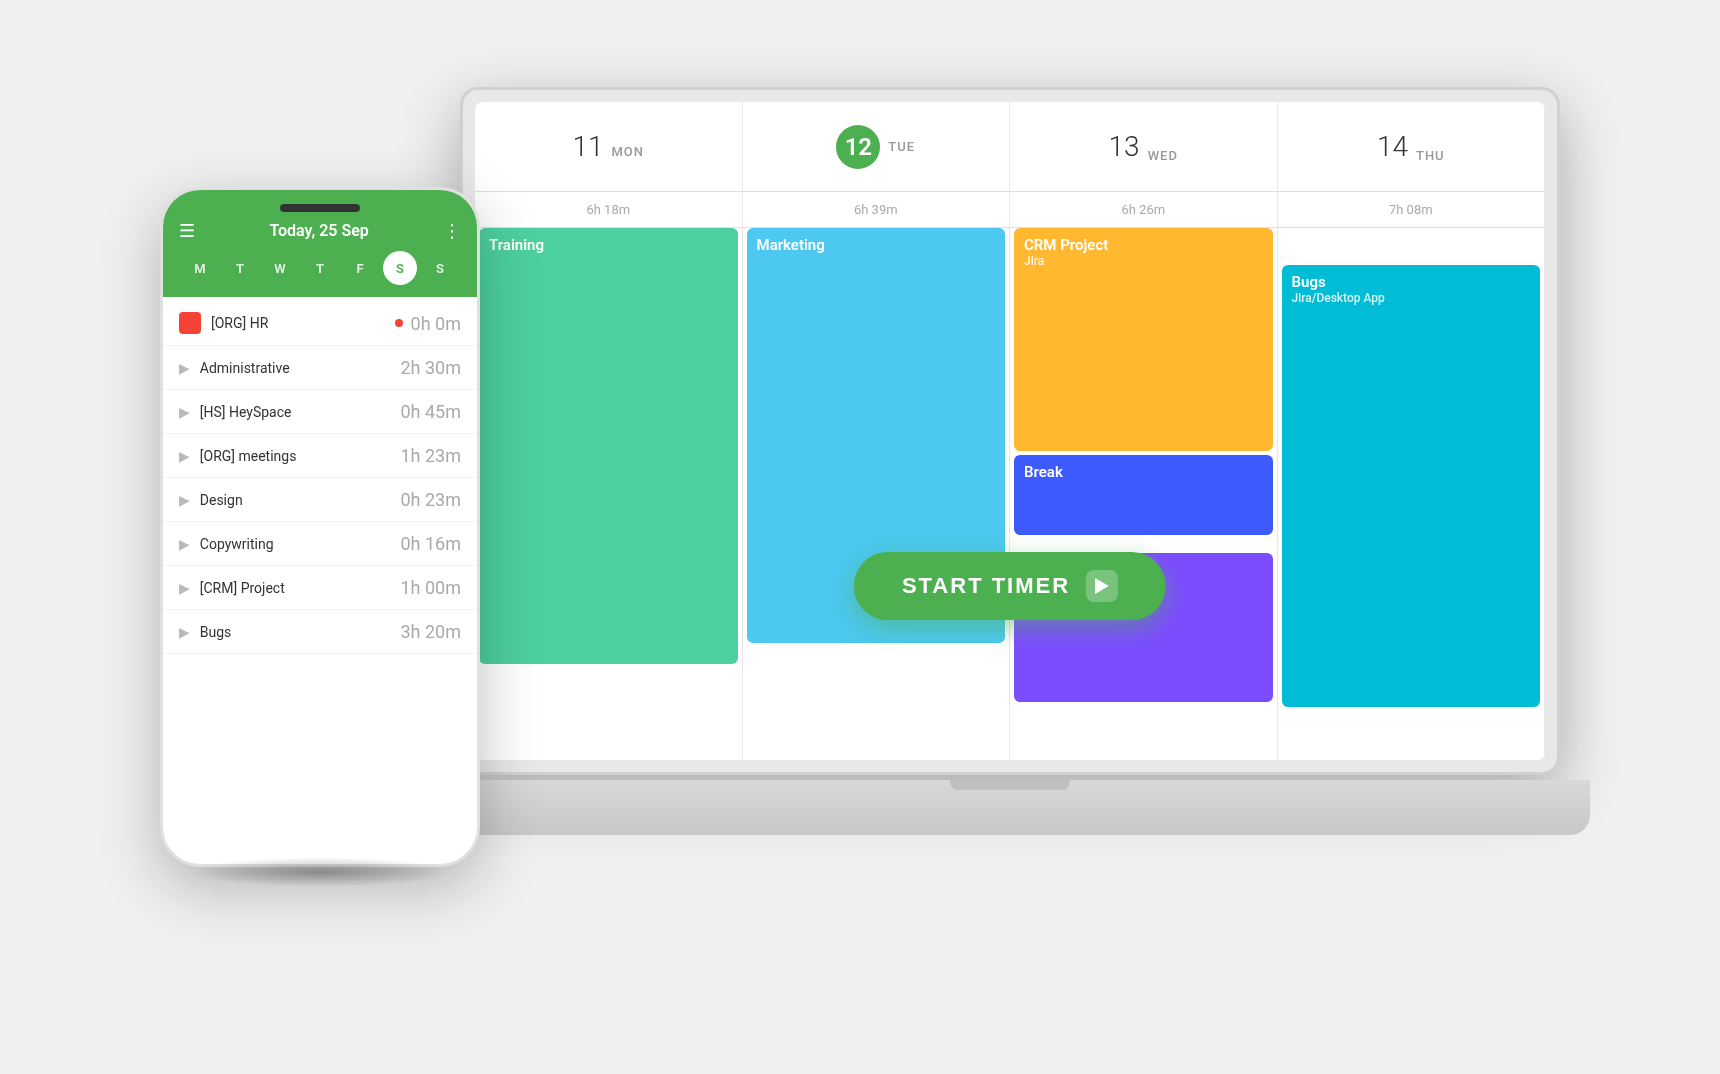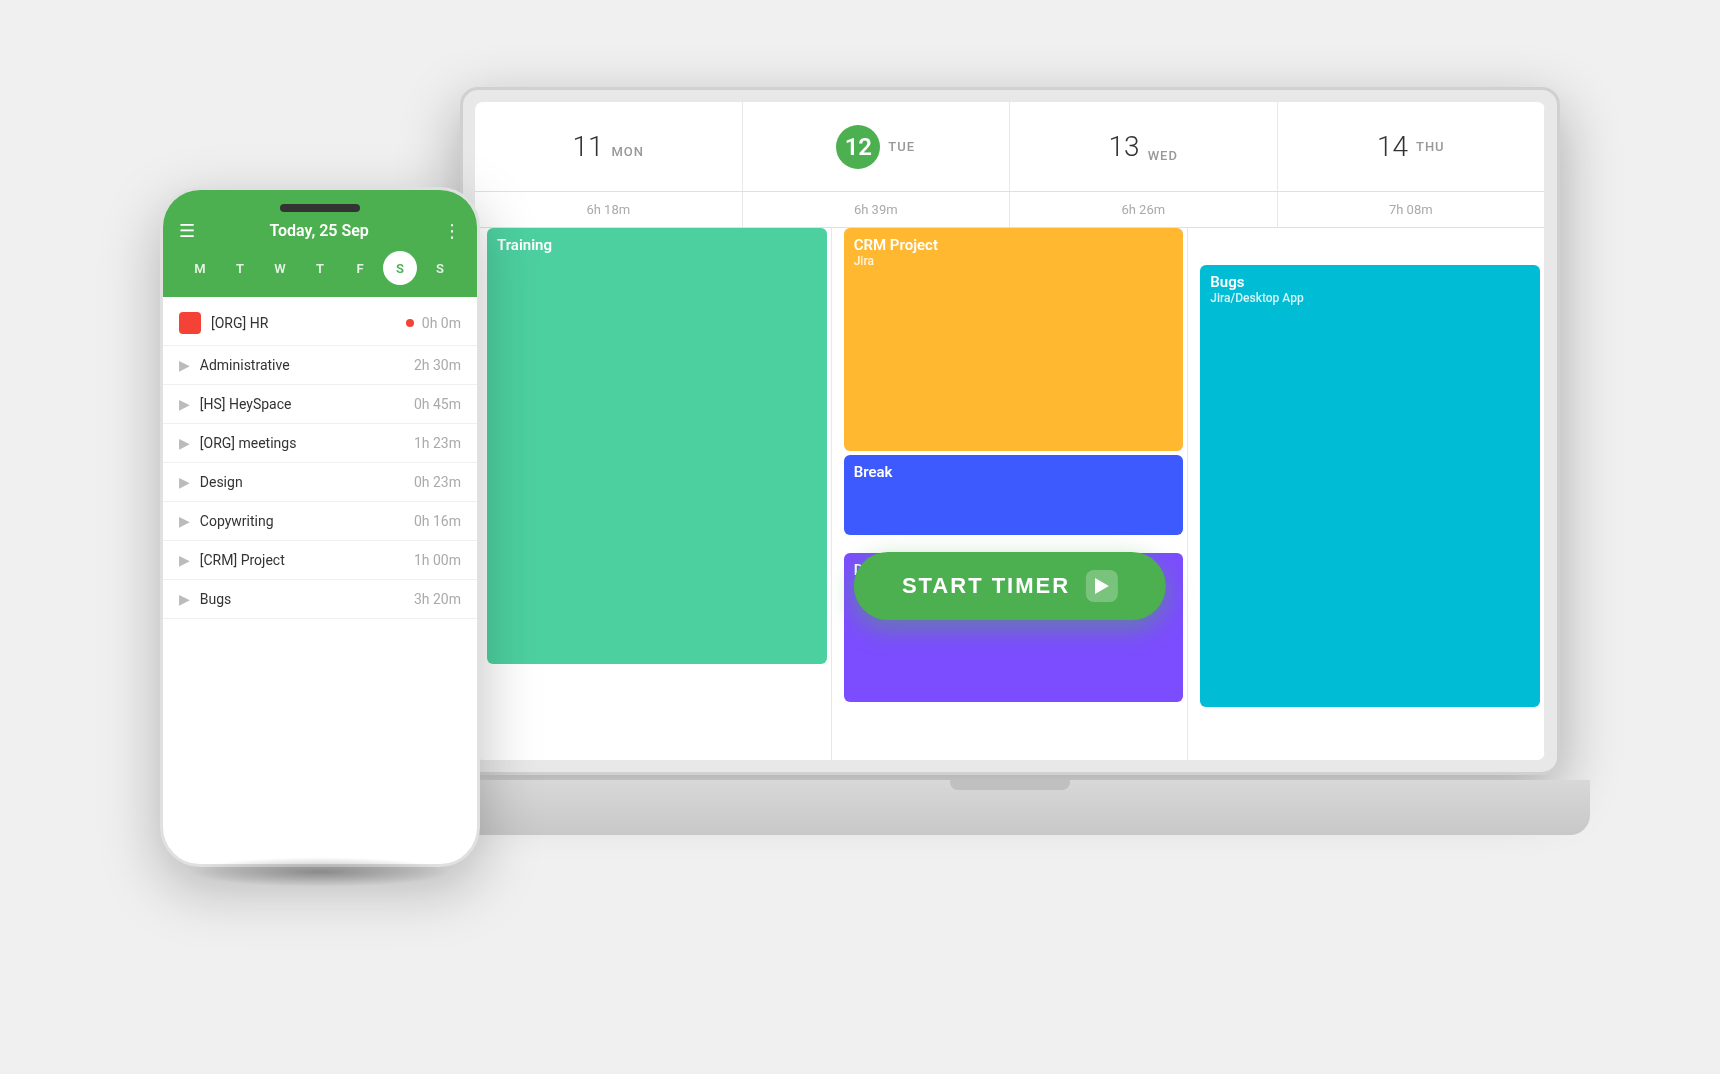--- a/index.html
+++ b/index.html
@@ -150,21 +150,21 @@
 
     .cal-col {
       flex: 1;
       border-right: 1px solid #e8e8e8;
       position: relative;
     }
 
     
     .cal-block {
       position: absolute;
-      left: 12px;
+      left: 4px;
       right: 4px;
       border-radius: 6px;
       padding: 8px 10px;
       color: #fff;
       font-size: 14px;
       font-weight: 500;
     }
 
     .cal-block .block-title {
       font-size: 15px;
@@ -324,21 +324,21 @@
       flex-shrink: 0;
     }
 
     .phone-list-item .item-name {
       flex: 1;
       font-size: 14px;
       color: #333;
     }
 
     .phone-list-item .item-time {
-      font-size: 14px;
+      font-size: 18px;
       color: #aaa;
       text-align: center;
     }
 
     .item-dot {
       width: 8px;
       height: 8px;
       border-radius: 50%;
       background: #f44336;
       margin-right: 8px;
@@ -378,21 +378,21 @@
                 <span class="cal-day-name">TUE</span>
               </div>
             </div>
             <div class="cal-header-cell">
               <div style="display:flex;align-items:flex-end;gap:8px;">
                 <span class="cal-day-number">13</span>
                 <span class="cal-day-name">WED</span>
               </div>
             </div>
             <div class="cal-header-cell">
-              <div style="display:flex;align-items:center;gap:8px;">
+              <div style="display:flex;align-items:flex-end;gap:8px;">
                 <span class="cal-day-number">14</span>
                 <span class="cal-day-name">THU</span>
               </div>
             </div>
           </div>
 
           <div class="cal-duration-row">
             <div class="cal-duration-cell">6h 18m</div>
             <div class="cal-duration-cell">6h 39m</div>
             <div class="cal-duration-cell">6h 26m</div>
@@ -400,20 +400,25 @@
           </div>
 
           <div class="cal-body">
 
             <div class="cal-col">
               <div class="cal-block" style="background:#4DD0A0;top:0;height:82%;">
                 <span class="block-title">Training</span>
               </div>
             </div>
 
+            <div class="cal-col">
+              <div class="cal-block" style="background:#4DC8F0;top:0;height:78%;">
+                <span class="block-title">Marketing</span>
+              </div>
+            </div>
 
             <div class="cal-col">
               <div class="cal-block" style="background:#FFB830;top:0;height:42%;">
                 <span class="block-title">CRM Project</span>
                 <span class="block-sub">Jira</span>
               </div>
               <div class="cal-block" style="background:#3D5AFE;top:calc(42% + 4px);height:15%;">
                 <span class="block-title">Break</span>
               </div>
               <div class="cal-block" style="background:#7C4DFF;top:calc(57% + 8px);height:28%;margin-top:14px;">

